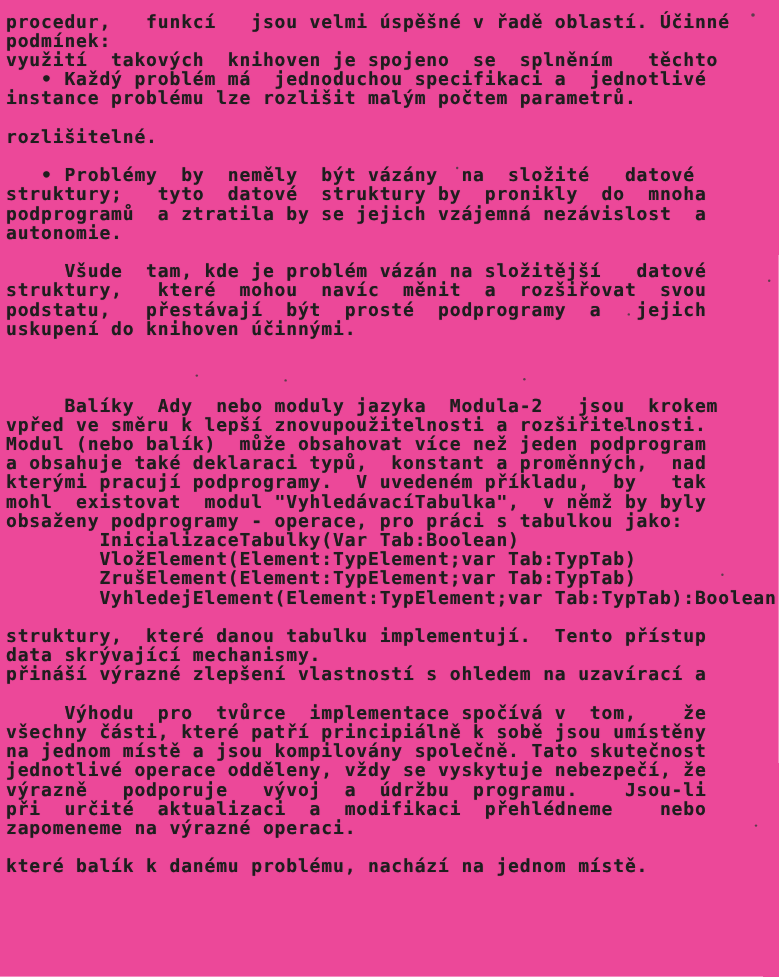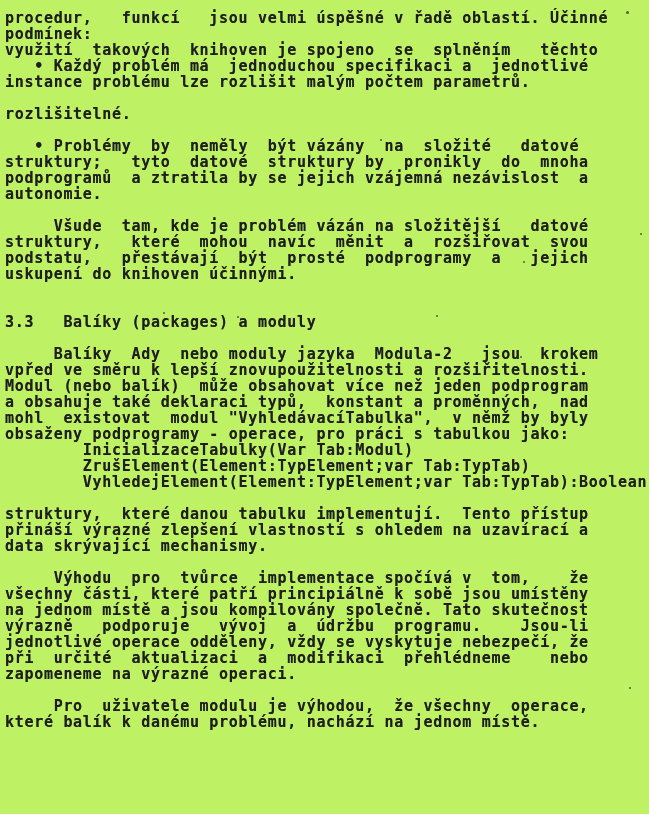--- a/index.html
+++ b/index.html
@@ -12,21 +12,21 @@
     height: 814px;
     overflow: hidden;
     position: relative;
   }
   .page {
     position: absolute;
     top: 0;
     left: 0;
     width: 649px;
     height: 814px;
-    background: #bef264;
+    background: #ec4899;
     padding: 10px 0 0 5px;
     box-sizing: border-box;
     font-family: "DejaVu Sans Mono", "Liberation Mono", monospace;
     font-size: 15px;
     font-weight: 700;
     letter-spacing: 0.7px;
     line-height: 16px;
     color: #1e1e1e;
     text-shadow: 0 0 0.6px rgba(34,34,34,0.55);
   }
@@ -59,45 +59,45 @@
   <div class="line">struktury;   tyto  datové  struktury by  pronikly  do  mnoha</div>
   <div class="line">podprogramů  a ztratila by se jejich vzájemná nezávislost  a</div>
   <div class="line">autonomie.</div>
   <div class="line"></div>
   <div class="line">     Všude  tam, kde je problém vázán na složitější   datové</div>
   <div class="line">struktury,   které  mohou  navíc  měnit  a  rozšiřovat  svou</div>
   <div class="line">podstatu,   přestávají  být  prosté  podprogramy  a   jejich</div>
   <div class="line">uskupení do knihoven účinnými.</div>
   <div class="line"></div>
   <div class="line"></div>
-  <div class="line heading">3.3   Balíky (packages) a moduly</div>
   <div class="line"></div>
   <div class="line">     Balíky  Ady  nebo moduly jazyka  Modula-2   jsou  krokem</div>
   <div class="line">vpřed ve směru k lepší znovupoužitelnosti a rozšiřitelnosti.</div>
   <div class="line">Modul (nebo balík)  může obsahovat více než jeden podprogram</div>
   <div class="line">a obsahuje také deklaraci typů,  konstant a proměnných,  nad</div>
+  <div class="line">kterými pracují podprogramy.  V uvedeném příkladu,  by   tak</div>
   <div class="line">mohl  existovat  modul "VyhledávacíTabulka",  v němž by byly</div>
   <div class="line">obsaženy podprogramy - operace, pro práci s tabulkou jako:</div>
-  <div class="line">        InicializaceTabulky(Var Tab:Modul)</div>
+  <div class="line">        InicializaceTabulky(Var Tab:Boolean)</div>
+  <div class="line">        VložElement(Element:TypElement;var Tab:TypTab)</div>
   <div class="line">        ZrušElement(Element:TypElement;var Tab:TypTab)</div>
   <div class="line">        VyhledejElement(Element:TypElement;var Tab:TypTab):Boolean</div>
   <div class="line"></div>
   <div class="line">struktury,  které danou tabulku implementují.  Tento přístup</div>
+  <div class="line">data skrývající mechanismy.</div>
   <div class="line">přináší výrazné zlepšení vlastností s ohledem na uzavírací a</div>
-  <div class="line">data skrývající mechanismy.</div>
   <div class="line"></div>
   <div class="line">     Výhodu  pro  tvůrce  implementace spočívá v  tom,    že</div>
   <div class="line">všechny části, které patří principiálně k sobě jsou umístěny</div>
   <div class="line">na jednom místě a jsou kompilovány společně. Tato skutečnost</div>
+  <div class="line">jednotlivé operace odděleny, vždy se vyskytuje nebezpečí, že</div>
   <div class="line">výrazně   podporuje   vývoj  a  údržbu  programu.    Jsou-li</div>
-  <div class="line">jednotlivé operace odděleny, vždy se vyskytuje nebezpečí, že</div>
   <div class="line">při  určité  aktualizaci  a  modifikaci  přehlédneme    nebo</div>
   <div class="line">zapomeneme na výrazné operaci.</div>
   <div class="line"></div>
-  <div class="line">     Pro  uživatele modulu je výhodou,  že všechny  operace,</div>
   <div class="line">které balík k danému problému, nachází na jednom místě.</div>
 </div>
 
 <div class="speck" style="left:626px;top:11px;width:3px;height:3px;"></div>
 <div class="speck" style="left:380px;top:139px;width:2px;height:2px;"></div>
 <div class="speck" style="left:523px;top:261px;width:2px;height:2px;"></div>
 <div class="speck" style="left:163px;top:312px;width:2px;height:2px;"></div>
 <div class="speck" style="left:237px;top:316px;width:2px;height:2px;"></div>
 <div class="speck" style="left:436px;top:315px;width:2px;height:2px;"></div>
 <div class="speck" style="left:520px;top:356px;width:2px;height:2px;"></div>

